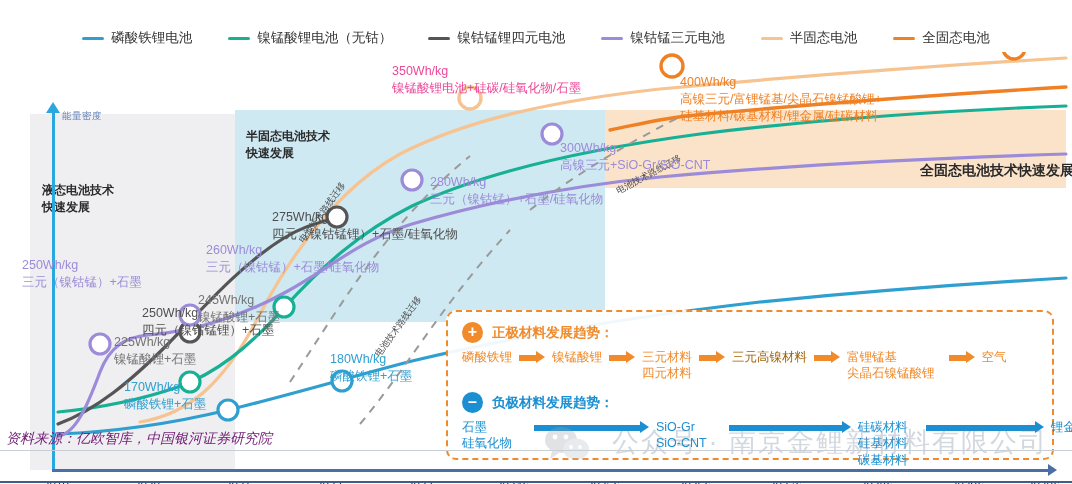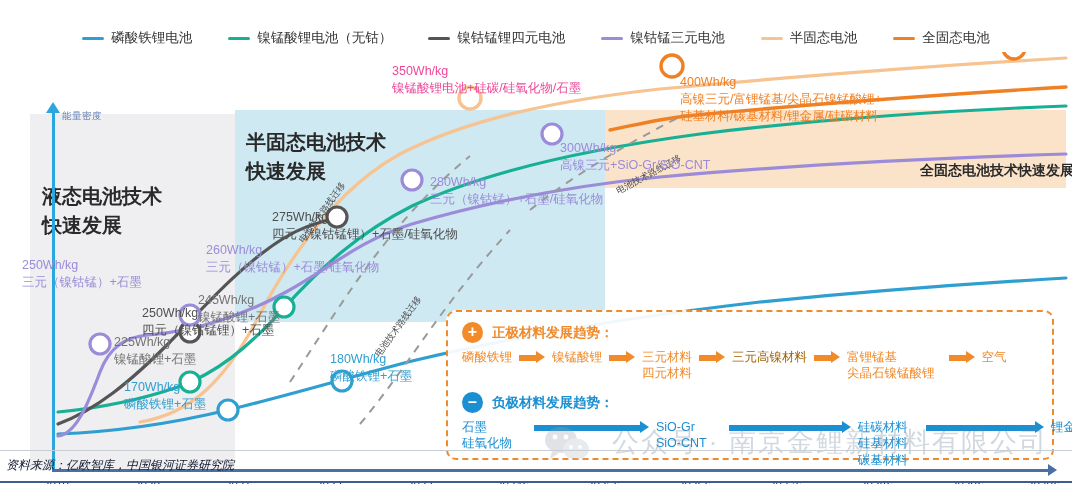--- a/index.html
+++ b/index.html
@@ -19,21 +19,21 @@
   .legend-label { font-size:13.5px; color:#333; white-space:nowrap; }
 
   
   .plot { position:absolute; left:0; top:52px; width:1072px; height:372px; }
 
   .band { position:absolute; }
   .band-gray { left:30px;  top:62px;  width:205px; height:356px; background:#efeff1; }
   .band-blue { left:235px; top:58px;  width:370px; height:212px; background:#cfe9f3; }
   .band-orange{ left:605px; top:58px; width:461px; height:78px;  background:#fbe3c9; }
 
-  .band-title { position:absolute; font-size:20px; font-weight:bold; color:#2a2a2a; line-height:1.45; }
+  .band-title { position:absolute; font-size:12px; font-weight:bold; color:#2a2a2a; line-height:1.45; }
   #band-title-liquid { left:42px;  top:130px; }
   #band-title-semi   { left:246px; top:76px; }
   #band-title-solid  { left:920px; top:108px; font-size:14px; white-space:nowrap; }
 
   
   .y-axis { position:absolute; left:52px; top:58px; width:3px; height:360px; background:#29a8e0; }
   .y-arrow { position:absolute; left:46px; top:50px; width:0; height:0;
              border-left:7px solid transparent; border-right:7px solid transparent;
              border-bottom:11px solid #29a8e0; }
   .y-label { position:absolute; left:62px; top:58px; font-size:9.5px; color:#5b7bb5; letter-spacing:.5px; }
@@ -95,21 +95,21 @@
   
   .watermark { position:absolute; left:540px; top:418px; width:530px; height:46px;
                pointer-events:none; opacity:.30; }
   .wm-text { position:absolute; left:72px; top:6px; font-size:27px; color:#6d7f99;
              letter-spacing:2px; white-space:nowrap; }
   .wm-logo { position:absolute; left:4px; top:8px; width:46px; height:34px; }
 
   
   .footer-rule { position:absolute; left:0; top:450px; width:1072px; height:1px; background:#c9cdd4; }
   .footer-rule2{ position:absolute; left:0; top:481px; width:1072px; height:2px; background:#3f5d8a; }
-  .source { position:absolute; left:6px; top:457px; font-size:12px; color:#0f172a;
+  .source { position:absolute; left:6px; top:430px; font-size:14px; color:#701a75;
             font-style:italic; font-family:"Liberation Serif","DejaVu Serif",serif; }
 </style>
 </head>
 <body>
 
 <div id="root">
 
   <div class="legend">
     <div class="legend-item">
       <span class="legend-dash" style="background:#2f9fd0"></span>

